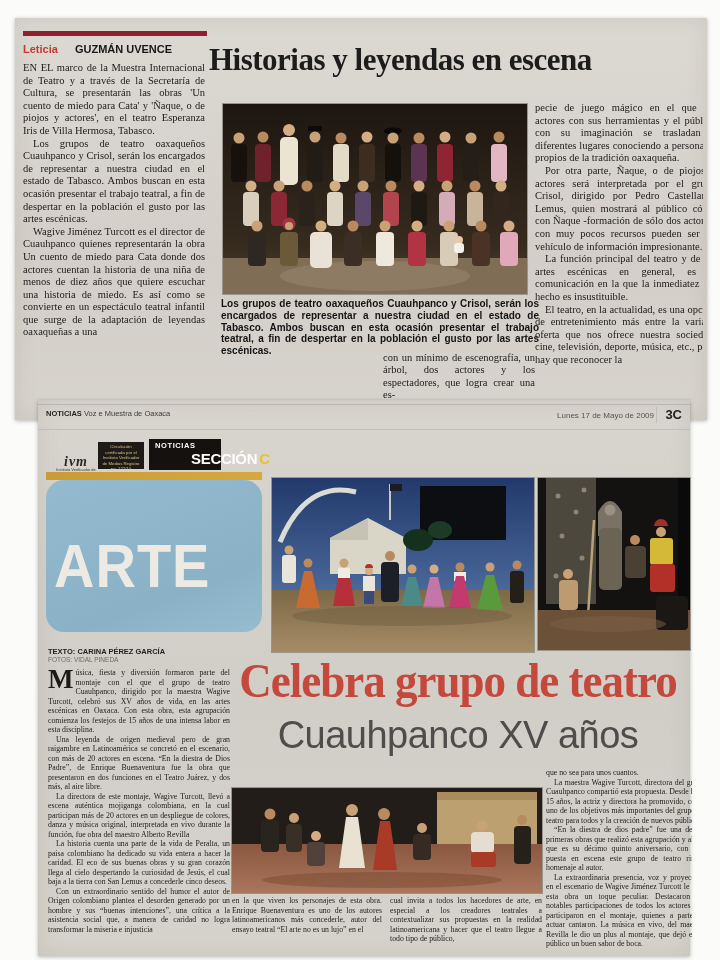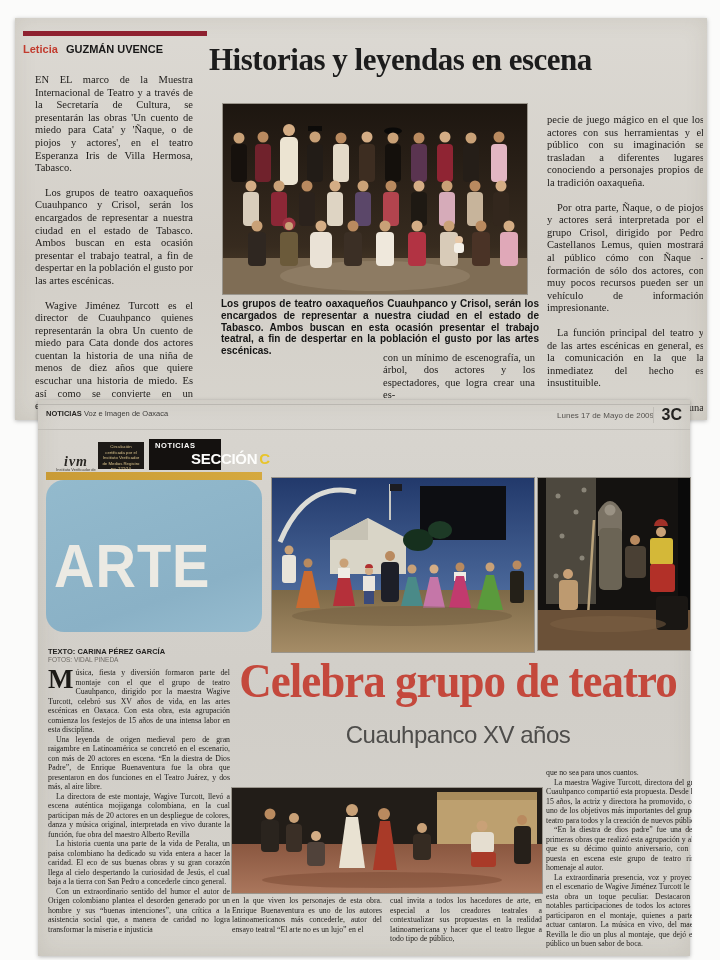--- a/index.html
+++ b/index.html
@@ -9,59 +9,59 @@
   }
   .clip{position:absolute;box-shadow:0 1px 4px rgba(0,0,0,.28), inset 0 0 22px rgba(90,80,60,.12);}
   #top-clip{left:15px;top:18px;width:692px;height:402px;background:linear-gradient(180deg,#dcd9d3,#d3cfc8 60%,#d7d4cd);}
   #bot-clip{left:38px;top:400px;width:652px;height:556px;background:linear-gradient(180deg,#d8d5cf,#d1cec8 55%,#d6d3cc);}
   .abs{position:absolute;}
 
   
   .red-bar{left:8px;top:13px;width:184px;height:5px;background:#8e2130;}
   .byline{left:8px;top:25px;font-family:"Liberation Sans","DejaVu Sans",sans-serif;font-size:11px;font-weight:bold;white-space:nowrap;}
   .byline .first{color:#c23b2e;}
-  .byline .last{color:#181818;margin-left:5px;}
+  .byline .last{color:#181818;margin-left:14px;}
   .serifcol{font-size:10.5px;line-height:12.6px;text-align:justify;color:#1d1b19;overflow:hidden;}
-  .serifcol p{margin:12px;text-indent:10px;}
+  .serifcol p{margin:0;text-indent:10px;}
   .serifcol p:first-child{text-indent:0;}
   .tcol-left{left:8px;top:44px;width:182px;height:352px;}
   .tcol-right{left:520px;top:84px;width:168px;height:314px;}
   .tcol-right .inner{width:181px;}
   .t-headline{left:194px;top:24px;width:498px;font-size:31px;font-weight:bold;color:#1c1c1c;letter-spacing:-.5px;white-space:nowrap;}
   .t-photo{left:208px;top:86px;width:304px;height:190px;background:#241c13;outline:1px solid #9a958c;}
   .t-caption{left:206px;top:280px;width:318px;font-family:"Liberation Sans","DejaVu Sans",sans-serif;
     font-size:10px;line-height:11.8px;font-weight:bold;color:#141414;text-align:justify;}
   .t-mini{top:334px;width:154px;font-size:10.5px;line-height:12.4px;text-align:justify;color:#1d1b19;}
   .t-mini1{left:206px;} .t-mini2{left:368px;width:152px;}
 
   
   .b-strip{left:0;top:4px;width:652px;height:24px;border-top:1px solid #bab7b1;border-bottom:1px solid #c1beb8;}
   .strip-left{left:8px;top:9px;font-family:"Liberation Sans","DejaVu Sans",sans-serif;font-size:7.5px;color:#3e3c3a;white-space:nowrap;}
   .strip-left b{font-weight:bold;color:#262422;}
   .strip-date{right:36px;top:11px;font-family:"Liberation Sans","DejaVu Sans",sans-serif;font-size:8px;color:#55524e;white-space:nowrap;}
-  .strip-page{right:8px;top:7px;font-family:"Liberation Sans","DejaVu Sans",sans-serif;font-size:16px;font-weight:bold;color:#232220;border-left:1px solid #c1beb8;padding-left:8px;line-height:16px;}
+  .strip-page{right:8px;top:7px;font-family:"Liberation Sans","DejaVu Sans",sans-serif;font-size:13px;font-weight:bold;color:#232220;border-left:1px solid #c1beb8;padding-left:8px;line-height:16px;}
   .ivm{left:18px;top:43px;width:40px;text-align:center;color:#2a2824;}
   .ivm .logo{font-family:"Liberation Serif",serif;font-style:italic;font-weight:bold;font-size:14px;line-height:13px;letter-spacing:1px;margin-top:12px;}
   .ivm .sub{font-family:"Liberation Sans",sans-serif;font-size:4px;line-height:4.6px;color:#3a3834;}
   .circ-box{left:60px;top:42px;width:46px;height:27px;background:#1d1a17;color:#d9c28b;
     font-family:"Liberation Sans",sans-serif;font-size:4.3px;line-height:5.6px;text-align:center;padding:2px 2px;box-sizing:border-box;}
   .secc-box{left:109px;top:39px;width:74px;height:31px;background:#14110f;color:#fdfdfb;padding:3px 0 0 6px;box-sizing:border-box;border-left:2px solid #d6d3cc;}
   .secc-box .kick{font-family:"Liberation Sans",sans-serif;font-size:7.5px;font-weight:bold;letter-spacing:.6px;line-height:8px;}
   .secc-box .big{font-family:"Liberation Sans",sans-serif;font-size:15px;font-weight:bold;letter-spacing:-.3px;line-height:17px;white-space:nowrap;margin-left:36px;}
   .secc-box .big .c{color:#e8c42a;margin-left:2px;}
   .gold-stripe{left:8px;top:72px;width:216px;height:8px;background:linear-gradient(90deg,#c99b36,#d5a93f);}
   .arte-block{left:8px;top:80px;width:216px;height:152px;background:linear-gradient(160deg,#93bacd,#8ab1c6 70%,#96bccf);border-radius:18px;}
   .arte-text{left:8px;top:56px;font-family:"Liberation Sans","DejaVu Sans",sans-serif;font-size:56px;font-weight:bold;
     color:#eceae3;letter-spacing:1px;line-height:56px;transform:scaleY(1.08);transform-origin:top left;}
   .b-photo-main{left:234px;top:78px;width:262px;height:174px;background:#223;outline:1px solid #9a958c;}
   .b-photo-right{left:500px;top:78px;width:152px;height:172px;background:#111;outline:1px solid #9a958c;}
   .b-headline{left:188px;top:252px;width:464px;text-align:center;font-family:"Liberation Serif","DejaVu Serif",serif;
     font-size:45px;font-weight:bold;color:#c4483c;letter-spacing:-1px;line-height:52px;transform:scaleY(1.1);transform-origin:top center;white-space:nowrap;}
   .b-subheadline{left:188px;top:314px;width:464px;text-align:center;font-family:"Liberation Sans","DejaVu Sans",sans-serif;
-    font-size:24px;color:#4e4d4b;letter-spacing:-.5px;line-height:42px;white-space:nowrap;}
+    font-size:38px;color:#4e4d4b;letter-spacing:-.5px;line-height:42px;white-space:nowrap;}
   .b-credits{left:10px;top:247px;font-family:"Liberation Sans","DejaVu Sans",sans-serif;}
   .b-credits .t{font-size:7.5px;font-weight:bold;color:#232220;line-height:9px;}
   .b-credits .f{font-size:6.5px;color:#6e6a64;line-height:8px;}
   .smallcol{font-size:7.8px;line-height:9.5px;text-align:justify;color:#23211e;overflow:hidden;}
   .smallcol p{margin:0;text-indent:8px;}
   .smallcol p:first-child{text-indent:0;}
   .bcol-left{left:10px;top:268px;width:182px;height:281px;}
   .dropcap{float:left;font-size:27px;line-height:23px;font-weight:bold;padding-right:2px;color:#1c1a17;}
   .b-photo-mid{left:194px;top:388px;width:310px;height:105px;background:#201b16;outline:1px solid #9a958c;}
   .b-mini{top:496px;width:150px;height:55px;}
@@ -181,21 +181,21 @@
       <p>El teatro, en la actualidad, es una opción de entretenimiento más entre la variada oferta que nos ofrece nuestra sociedad: cine, televisión, deporte, música, etc., pero hay que reconocer la</p>
     </div>
   </div>
 
   <div class="abs t-mini t-mini2">con un mínimo de escenografía, un árbol, dos actores y los espectadores, que logra crear una es-</div>
 </div>
 
 <div id="bot-clip" class="clip">
   <div class="abs b-strip"></div>
   <div class="abs strip-left">
-    <b>NOTICIAS</b><span> Voz e Imagen de Oaxaca</span>
+    <b>NOTICIAS</b><span> Voz e Muestra de Oaxaca</span>
   </div>
   <div class="abs strip-date">Lunes 17 de Mayo de 2009</div>
   <div class="abs strip-page">3C</div>
 
   <div class="abs ivm">
     <div class="logo">ivm</div>
     <div class="sub">Instituto Verificador de Medios</div>
   </div>
   <div class="abs circ-box">Circulación certificada por el Instituto Verificador de Medios Registro no. 222/10</div>
   <div class="abs secc-box">
@@ -294,21 +294,21 @@
 
   <div class="abs b-credits">
     <div class="t">TEXTO: CARINA PÉREZ GARCÍA</div>
     <div class="f">FOTOS: VIDAL PINEDA</div>
   </div>
 
   <div class="abs smallcol bcol-left">
     <p><span class="dropcap">M</span><span>úsica, fiesta y diversión formaron parte del montaje con el que el grupo de teatro Cuauhpanco, dirigido por la maestra Wagive Turcott, celebró sus XV años de vida, en las artes escénicas en Oaxaca. Con esta obra, esta agrupación comienza los festejos de 15 años de una intensa labor en esta disciplina.</span></p>
     <p>Una leyenda de origen medieval pero de gran raigambre en Latinoamérica se concretó en el escenario, con más de 20 actores en escena. “En la diestra de Dios Padre”, de Enrique Buenaventura fue la obra que presentaron en dos funciones en el Teatro Juárez, y dos más, al aire libre.</p>
     <p>La directora de este montaje, Wagive Turcott, llevó a escena auténtica mojiganga colombiana, en la cual participan más de 20 actores en un despliegue de colores, danza y música original, interpretada en vivo durante la función, fue obra del maestro Alberto Revilla</p>
-    <p>La historia cuenta una parte de la vida de Peralta, un paisa colombiano ha dedicado su vida entera a hacer la caridad. El eco de sus buenas obras y su gran corazón llega al cielo despertando la curiosidad de Jesús, el cual baja a la tierra con San Pedro a concederle cinco general.</p>
+    <p>La historia cuenta una parte de la vida de Peralta, un paisa colombiano ha dedicado su vida entera a hacer la caridad. El eco de sus buenas obras y su gran corazón llega al cielo despertando la curiosidad de Jesús, el cual baja a la tierra con San Lemus a concederle cinco deseos.</p>
     <p>Con un extraordinario sentido del humor el autor de Origen colombiano plantea el desorden generado por un hombre y sus “buenas intenciones”, una crítica a la asistencia social que, a manera de caridad no logra transformar la miseria e injusticia</p>
   </div>
 
   <div class="abs b-photo-mid">
     <svg width="100%" height="100%" viewBox="0 0 310 105" preserveAspectRatio="none">
       <defs>
         <linearGradient id="flr" x1="0" y1="0" x2="0" y2="1">
           <stop offset="0" stop-color="#8a5740"></stop>
             <stop offset="1" stop-color="#aa765c"></stop>
         </linearGradient>

